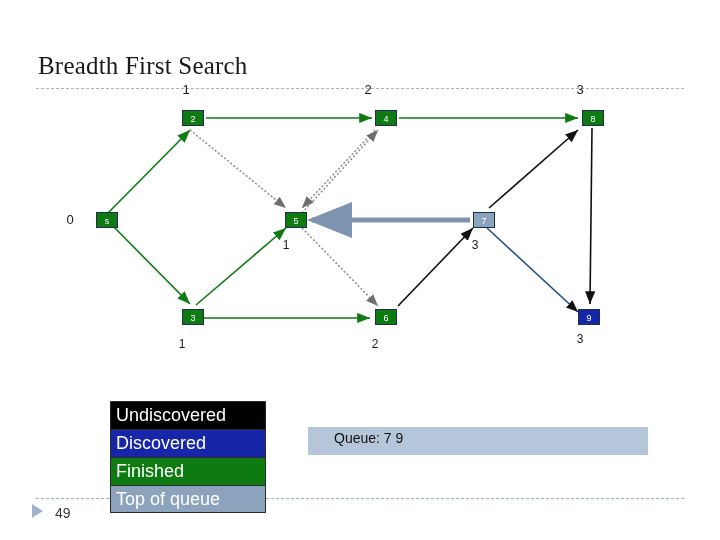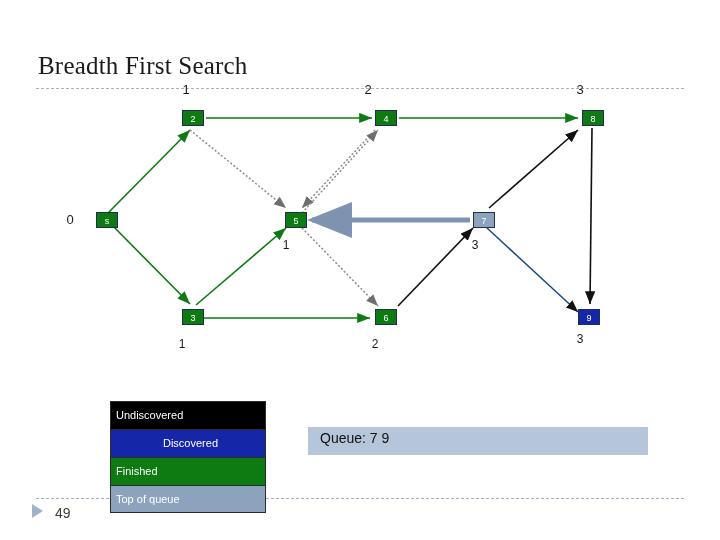--- a/index.html
+++ b/index.html
@@ -80,44 +80,44 @@
     position: absolute;
     left: 110px;
     top: 401px;
     width: 156px;
   }
   .legend-row {
     height: 28px;
     box-sizing: border-box;
     border: 1px solid #2b2b2b;
     border-bottom: none;
-    font-size: 11px;
+    font-size: 18px;
     color: #ffffff;
     padding-left: 5px;
     line-height: 26px;
     white-space: nowrap;
   }
   .legend-row:last-child { border-bottom: 1px solid #2b2b2b; }
   .lg-undisc { background: #000000; }
-  .lg-disc   { background: #1526a8; text-align: center; }
+  .lg-disc   { background: #1526a8; }
   .lg-top    { background: #8ca3bd; }
   .lg-fin    { background: #0e7a12; }
 
   .queue-box {
     position: absolute;
     left: 308px;
     top: 427px;
     width: 340px;
     height: 28px;
     background: #b6c6da;
     box-sizing: border-box;
   }
   .queue-text {
     position: absolute;
-    left: 320px;
+    left: 334px;
     top: 430px;
     font-size: 14px;
     color: #111111;
     white-space: nowrap;
   }
 
   .slide-num {
     position: absolute;
     left: 55px;
     top: 505px;

